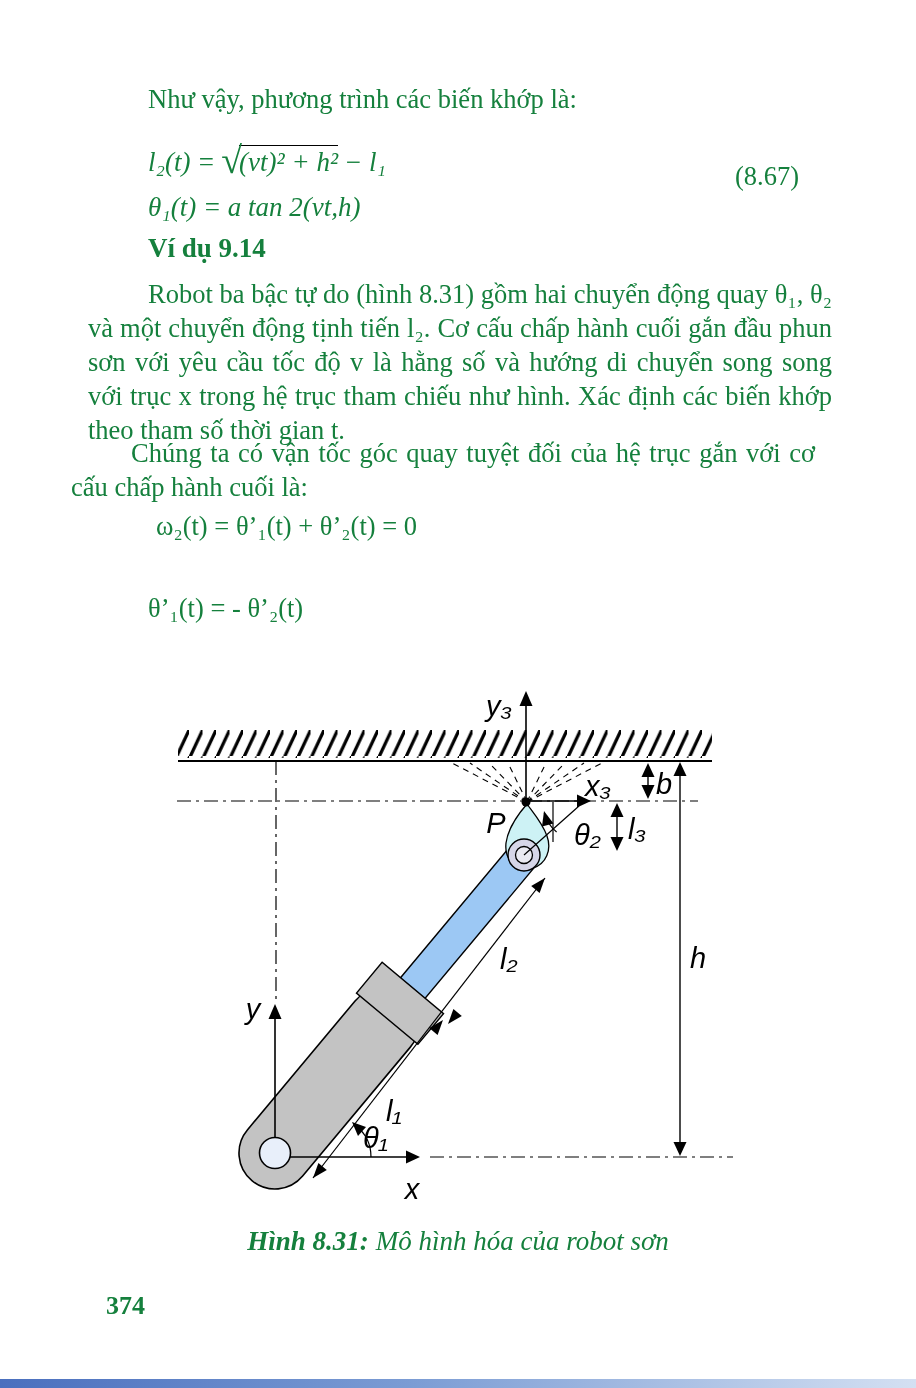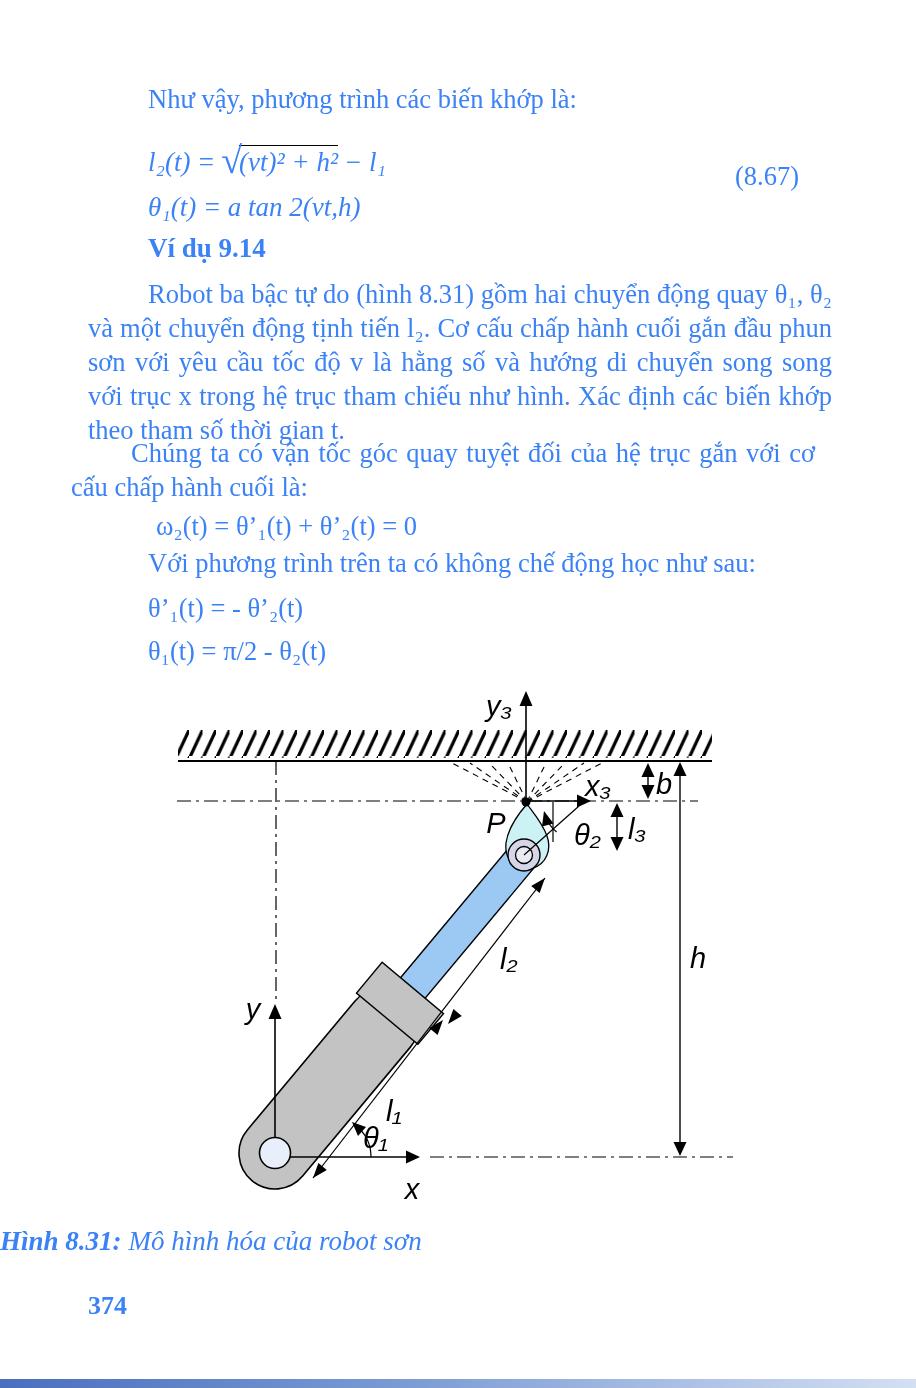--- a/index.html
+++ b/index.html
@@ -1,32 +1,32 @@
 <!DOCTYPE html>
 <html><head>
 <meta charset="utf-8">
 <style>
   html,body{margin:0;padding:0;background:#fff;}
   .page{position:relative;width:916px;height:1388px;background:#ffffff;overflow:hidden;
-        font-family:"Liberation Serif","DejaVu Serif",serif;color:#3b82f6;}
+        font-family:"Liberation Serif","DejaVu Serif",serif;color:#15803d;}
   .abs{position:absolute;}
   .body-text{font-size:26.5px;line-height:34px;text-align:justify;}
   .indent{text-indent:60px;}
   .eq-line{font-size:26.5px;line-height:34px;white-space:nowrap;}
   .heading{font-size:27px;font-weight:bold;}
   .eq67{font-size:27px;font-style:italic;white-space:nowrap;}
   .eq67 .pre{margin-right:6px;}
   .eq67 .tail{margin-left:6px;}
   .sqrt{font-style:normal;font-size:1.4em;position:relative;top:0.04em;margin-right:-3px;}
   .rad{border-top:1.8px solid #000;padding-top:1px;font-style:italic;}
   .eqnum{font-size:26.5px;}
-  .caption{width:916px;text-align:left;font-size:27px;font-style:italic;}
+  .caption{width:916px;text-align:center;font-size:27px;font-style:italic;}
   .caption .cap-b{font-weight:bold;}
   .caption .cap-i{margin-left:7px;}
-  .pagenum{font-size:26px;font-weight:bold;}
+  .pagenum{font-size:26px;font-weight:bold;margin-left:18px;}
   .footer-bar{position:absolute;left:0;bottom:0;width:916px;height:9px;
               background:linear-gradient(90deg,#4a6fbe 0%,#7b9cd4 45%,#d4e0f2 100%);}
   svg text{font-family:"Liberation Sans","DejaVu Sans",sans-serif;font-style:italic;font-size:29px;}
 </style>
 </head>
 <body>
 
 <div class="page">
 
   <p class="abs body-text indent" style="left:88px;top:82px;width:744px;margin:0;">Như vậy, phương trình các biến khớp là:</p>
@@ -40,25 +40,23 @@
   </div>
 
   <h3 class="abs heading" style="left:148px;top:233px;margin:0;">Ví dụ 9.14</h3>
 
   <p class="abs body-text indent" style="left:88px;top:277px;width:744px;margin:0;">Robot ba bậc tự do (hình 8.31) gồm hai chuyển động quay θ₁, θ₂ và một chuyển động tịnh tiến l₂. Cơ cấu chấp hành cuối gắn đầu phun sơn với yêu cầu tốc độ v là hằng số và hướng di chuyển song song với trục x trong hệ trục tham chiếu như hình. Xác định các biến khớp theo tham số thời gian t.</p>
 
   <p class="abs body-text indent" style="left:71px;top:436px;width:744px;margin:0;">Chúng ta có vận tốc góc quay tuyệt đối của hệ trục gắn với cơ cấu chấp hành cuối là:</p>
 
   <p class="abs eq-line" style="left:148px;top:501px;margin:8px;">ω₂(t) = θ’₁(t) + θ’₂(t) = 0</p>
 
-  <p class="abs eq-line" style="left:148px;top:546px;margin:0;">Với phương trình trên ta có không chế động học như sau:</p>
 
   <p class="abs eq-line" style="left:148px;top:591px;margin:0;">θ’₁(t) = - θ’₂(t)</p>
 
-  <p class="abs eq-line" style="left:148px;top:634px;margin:0;">θ₁(t) = π/2 - θ₂(t)</p>
 
   <svg class="abs" style="left:120px;top:682px;" width="690" height="528" viewBox="120 682 690 528">
     <defs>
       <pattern id="hatch" width="13.5" height="28" patternUnits="userSpaceOnUse">
         <line x1="1" y1="29" x2="15" y2="-1" stroke="#000" stroke-width="3.2"></line>
       </pattern>
     </defs>
 
     <g>
       <rect x="178" y="730" width="534" height="28" fill="url(#hatch)"></rect>

